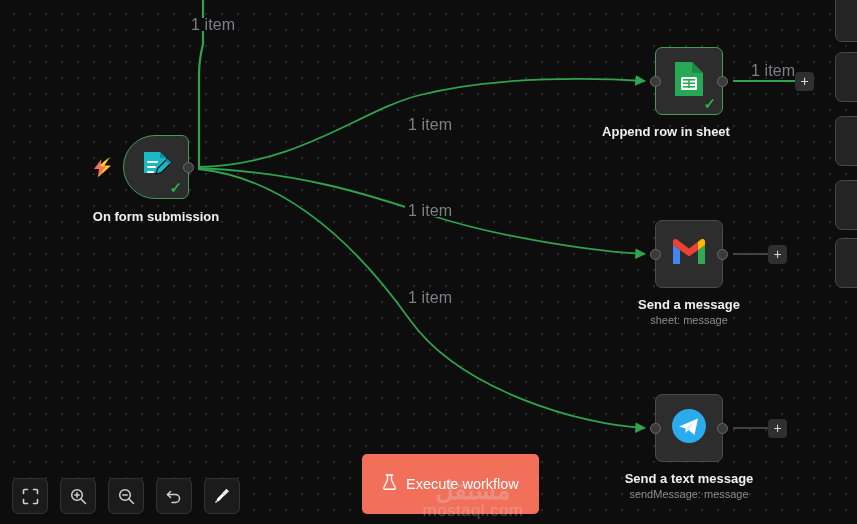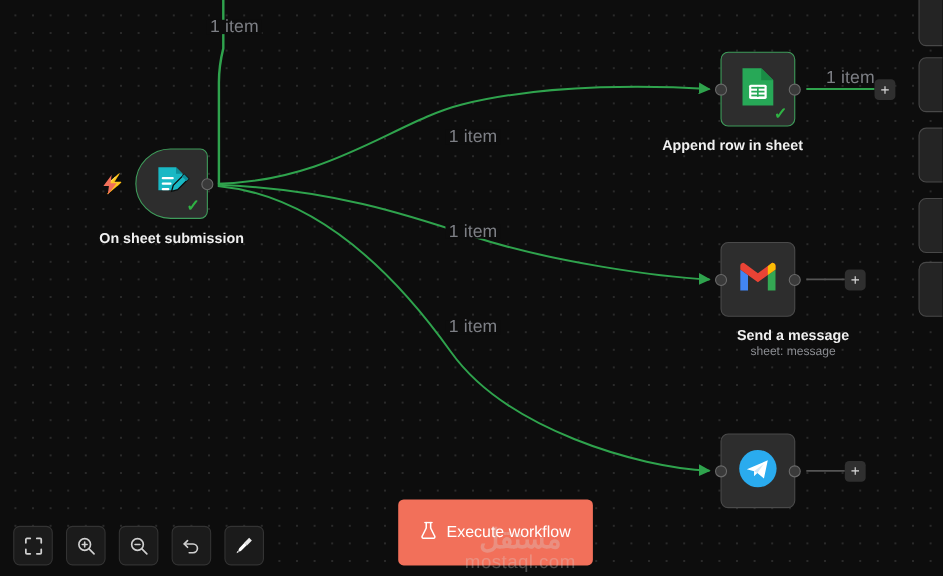--- a/index.html
+++ b/index.html
@@ -257,21 +257,21 @@
         <rect x="11" y="21" width="9" height="2" rx="1" fill="#ffffff"></rect>
         <rect x="11" y="26" width="7" height="2" rx="1" fill="#ffffff"></rect>
         <path d="M31.5 13.5 l4 4 -10 10 -5.5 1.5 1.5 -5.5 Z" fill="#19b8c4" stroke="#0d0d0d" stroke-width="1.2"></path>
         <path d="M31.5 13.5 l4 4 -2 2 -4 -4 Z" fill="#0e8f9b"></path>
       </svg>
     </span>
     <span class="check">✓</span>
     <span class="dot out"></span>
   </div>
   <div class="node-caption" style="left:156px; top:208px;">
-    <div class="node-title">On sheet submission</div>
+    <div class="node-title">On form submission</div>
   </div>
 
   <div class="node executed" style="left:655px; top:47px;">
     <span>
       <svg width="34" height="38" viewBox="0 0 34 38">
         <path d="M3 2 h17 l11 11 v23 H3 Z" fill="#27a857" rx="2"></path>
         <path d="M20 2 v11 h11 Z" fill="#1a8c45"></path>
         <rect x="9" y="17" width="16" height="13" rx="1.5" fill="#ffffff"></rect>
         <rect x="11" y="19" width="12" height="1.6" fill="#27a857"></rect>
         <rect x="11" y="22.5" width="12" height="1.6" fill="#27a857"></rect>
@@ -293,37 +293,41 @@
       <svg width="36" height="28" viewBox="0 0 36 28">
         <path d="M2 26 V7 l7 5 V26 Z" fill="#4285f4"></path>
         <path d="M34 26 V7 l-7 5 V26 Z" fill="#34a853"></path>
         <path d="M2 7 l16 11.5 L34 7 V3.5 a2.5 2.5 0 0 0 -4 -2 L18 10.5 L6 1.5 a2.5 2.5 0 0 0 -4 2 Z" fill="#ea4335"></path>
         <path d="M27 12 l7 -5 V3.5 a2.5 2.5 0 0 0 -4 -2 L27 4 Z" fill="#fbbc04"></path>
       </svg>
     </span>
     <span class="dot in"></span>
     <span class="dot out"></span>
   </div>
-  <div class="node-caption" style="left:689px; top:296px;margin-left:32px;">
+  <div class="node-caption" style="left:689px; top:296px;">
     <div class="node-title">Send a message</div>
     <div class="node-subtitle">sheet: message</div>
   </div>
   <div class="plus-btn" style="left:768px; top:245px;">+</div>
 
   <div class="node" style="left:655px; top:394px;">
     <span>
       <svg width="38" height="38" viewBox="0 0 38 38">
         <circle cx="19" cy="19" r="17" fill="#2aabee"></circle>
         <path d="M9 19.5 L28 11.5 L24.5 28 L18.5 23 L15.5 26 L15.5 21.5 Z" fill="#ffffff"></path>
         <path d="M15.5 21.5 L24.5 14.5 L18.5 23 Z" fill="#d3e9f7"></path>
       </svg>
     </span>
     <span class="dot in"></span>
     <span class="dot out"></span>
   </div>
+  <div class="node-caption" style="left:689px; top:470px;">
+    <div class="node-title">Send a text message</div>
+    <div class="node-subtitle">sendMessage: message</div>
+  </div>
   <div class="plus-btn" style="left:768px; top:419px;">+</div>
 
   <div class="edge-card" style="top:-8px;"></div>
   <div class="edge-card" style="top:52px;"></div>
   <div class="edge-card" style="top:116px;"></div>
   <div class="edge-card" style="top:180px;"></div>
   <div class="edge-card" style="top:238px;"></div>
 
   <div id="toolbar">
 

